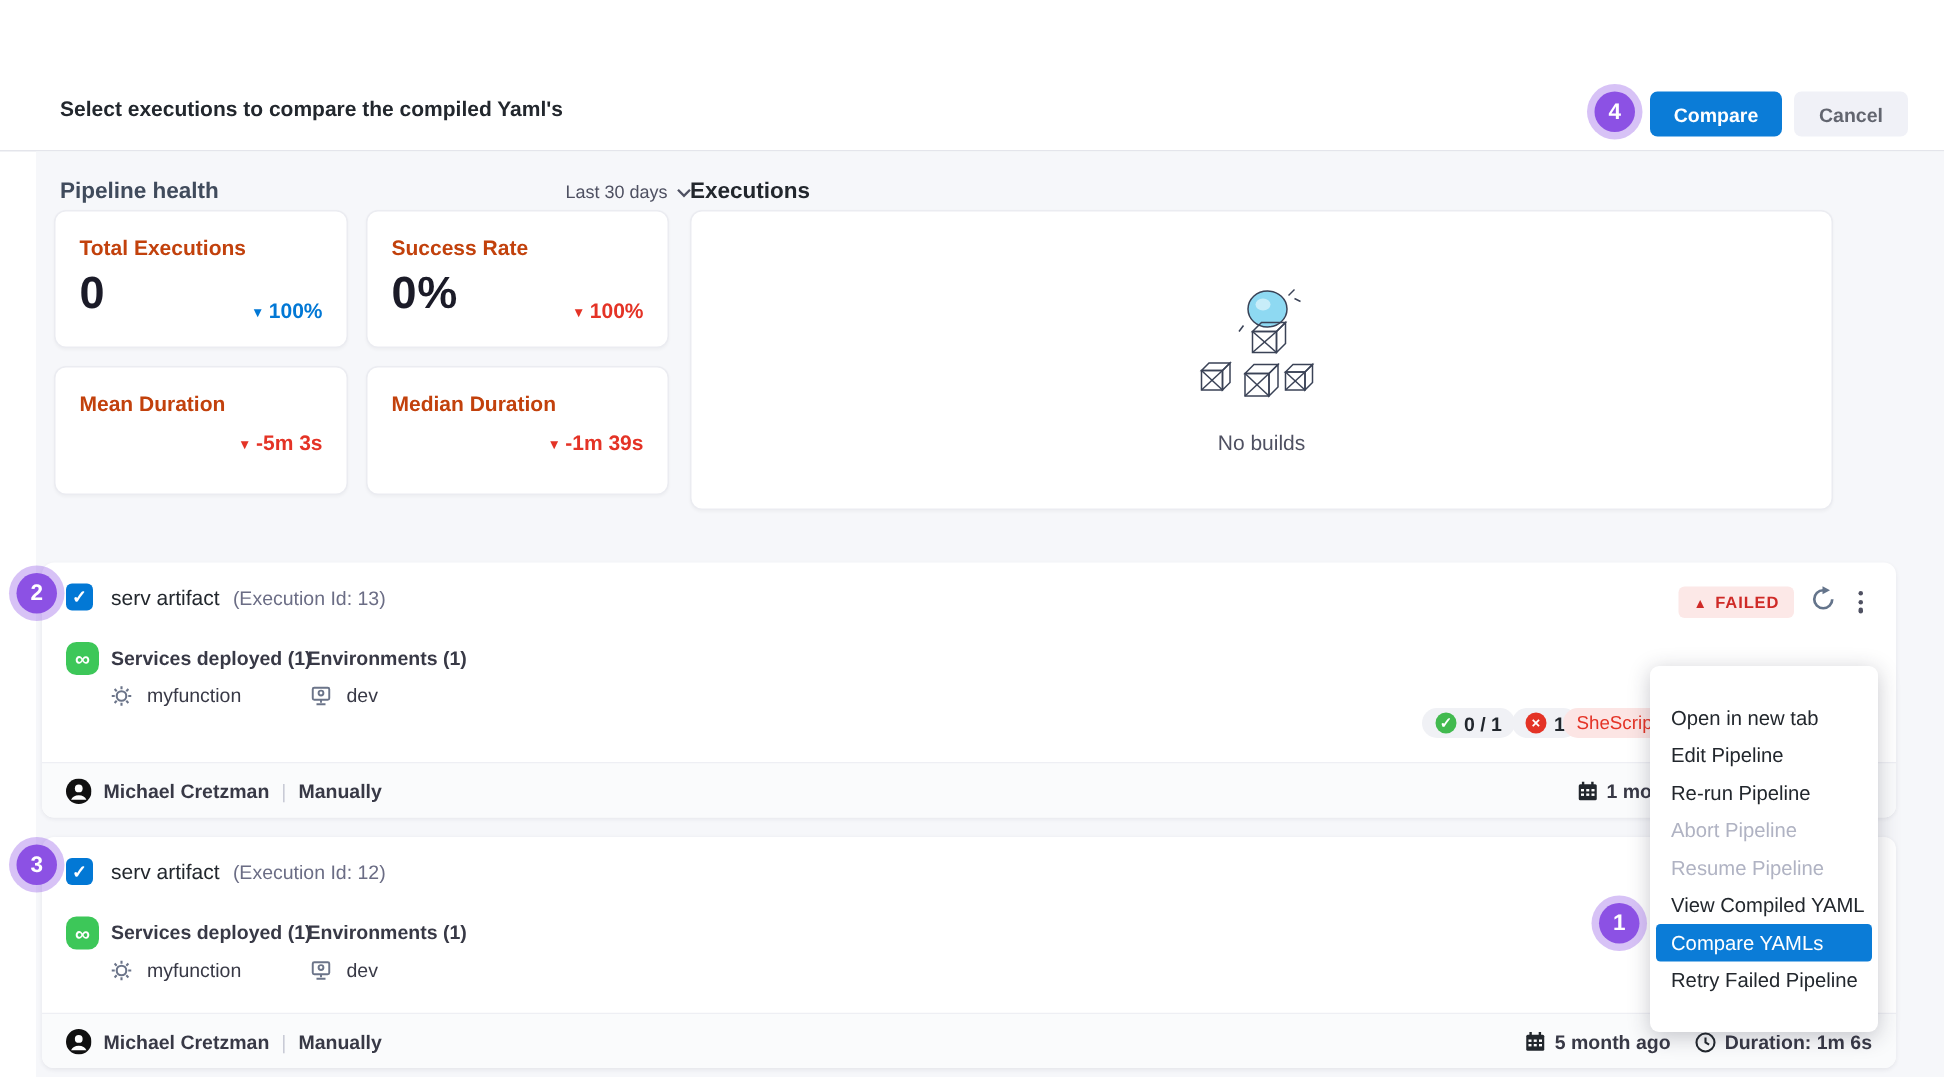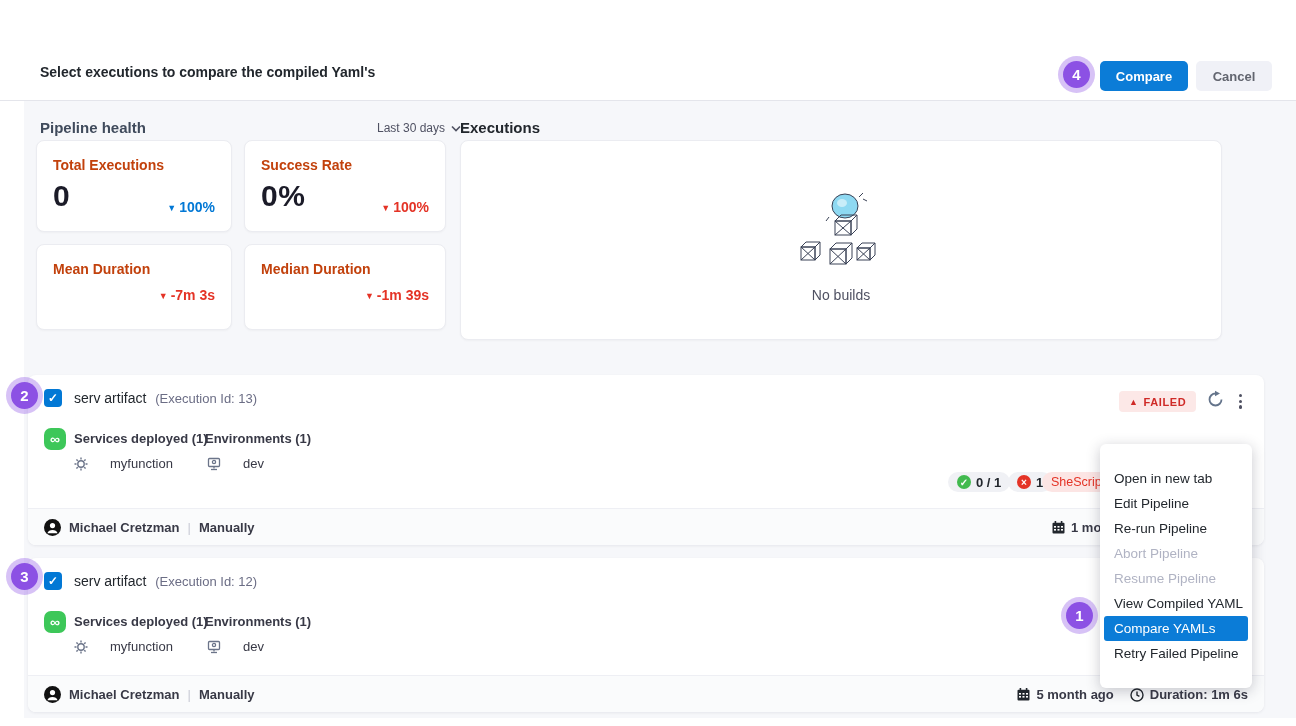--- a/index.html
+++ b/index.html
@@ -34,21 +34,21 @@
   .empty-text { font-size:14px; color:#4F5162; }
 
   
   .exec-card { position:absolute; left:4px; width:1236px; background:#fff; border-radius:8px; box-shadow:0 1px 3px rgba(40,41,61,0.08); }
   .checkbox { position:absolute; left:16px; top:14px; width:18px; height:18px; background:#0278D5; border-radius:4px; color:#fff; font-size:12px; font-weight:bold; display:flex; align-items:center; justify-content:center; cursor:pointer; }
   .exec-title { position:absolute; left:46px; top:15px; font-size:14px; color:#22272D; }
   .exec-title .name { font-weight:normal; }
   .exec-title .eid { font-weight:normal; font-size:13px; color:#6B6D85; margin-left:5px; }
   .cd-icon { position:absolute; left:16px; top:53px; width:22px; height:22px; border-radius:7px; background:#3DC759; color:#fff; display:flex; align-items:center; justify-content:center; font-size:14px; font-weight:bold; }
   .svc-label { position:absolute; top:56px; font-size:13px; font-weight:bold; color:#383946; }
-  .svc-item { position:absolute; top:81px; font-size:13px; color:#383946; display:flex; align-items:center; gap:22px; }
+  .svc-item { position:absolute; top:81px; font-size:13px; color:#383946; display:flex; align-items:center; gap:10px; }
 
   .pill { position:absolute; top:97px; height:20px; border-radius:10px; background:#F0F1F5; display:flex; align-items:center; gap:5px; padding:0 9px; font-size:13px; font-weight:bold; color:#22272D; }
   .dot-ic { width:14px; height:14px; border-radius:50%; color:#fff; font-size:10px; font-weight:bold; display:flex; align-items:center; justify-content:center; }
   .dot-green { background:#42BA4F; }
   .dot-red { background:#E43326; }
   .pill-tag { background:#FCE5E4; color:#E43326; font-weight:normal; font-size:12.5px; overflow:hidden; white-space:nowrap; }
 
   .status-badge { position:absolute; left:1091px; top:16px; height:21px; padding:0 10px; border-radius:4px; background:#FCE8E7; color:#CF2A27; font-size:11px; font-weight:bold; letter-spacing:0.6px; display:flex; align-items:center; gap:5px; }
   .status-badge .warn { font-size:9px; }
   .icon-btn { position:absolute; top:15px; cursor:pointer; }
@@ -105,21 +105,21 @@
       <div class="delta delta-red" style="right:16px; bottom:16px;">
         <span class="tri">▼</span>
         <span>100%</span>
       </div>
     </div>
 
     <div class="card" style="left:12px; top:143px; width:196px; height:86px;">
       <div class="metric-label">Mean Duration</div>
       <div class="delta delta-red" style="right:16px; top:42px;">
         <span class="tri">▼</span>
-        <span>-7m 3s</span>
+        <span>-5m 3s</span>
       </div>
     </div>
 
     <div class="card" style="left:220px; top:143px; width:202px; height:86px;">
       <div class="metric-label">Median Duration</div>
       <div class="delta delta-red" style="right:16px; top:42px;">
         <span class="tri">▼</span>
         <span>-1m 39s</span>
       </div>
     </div>

